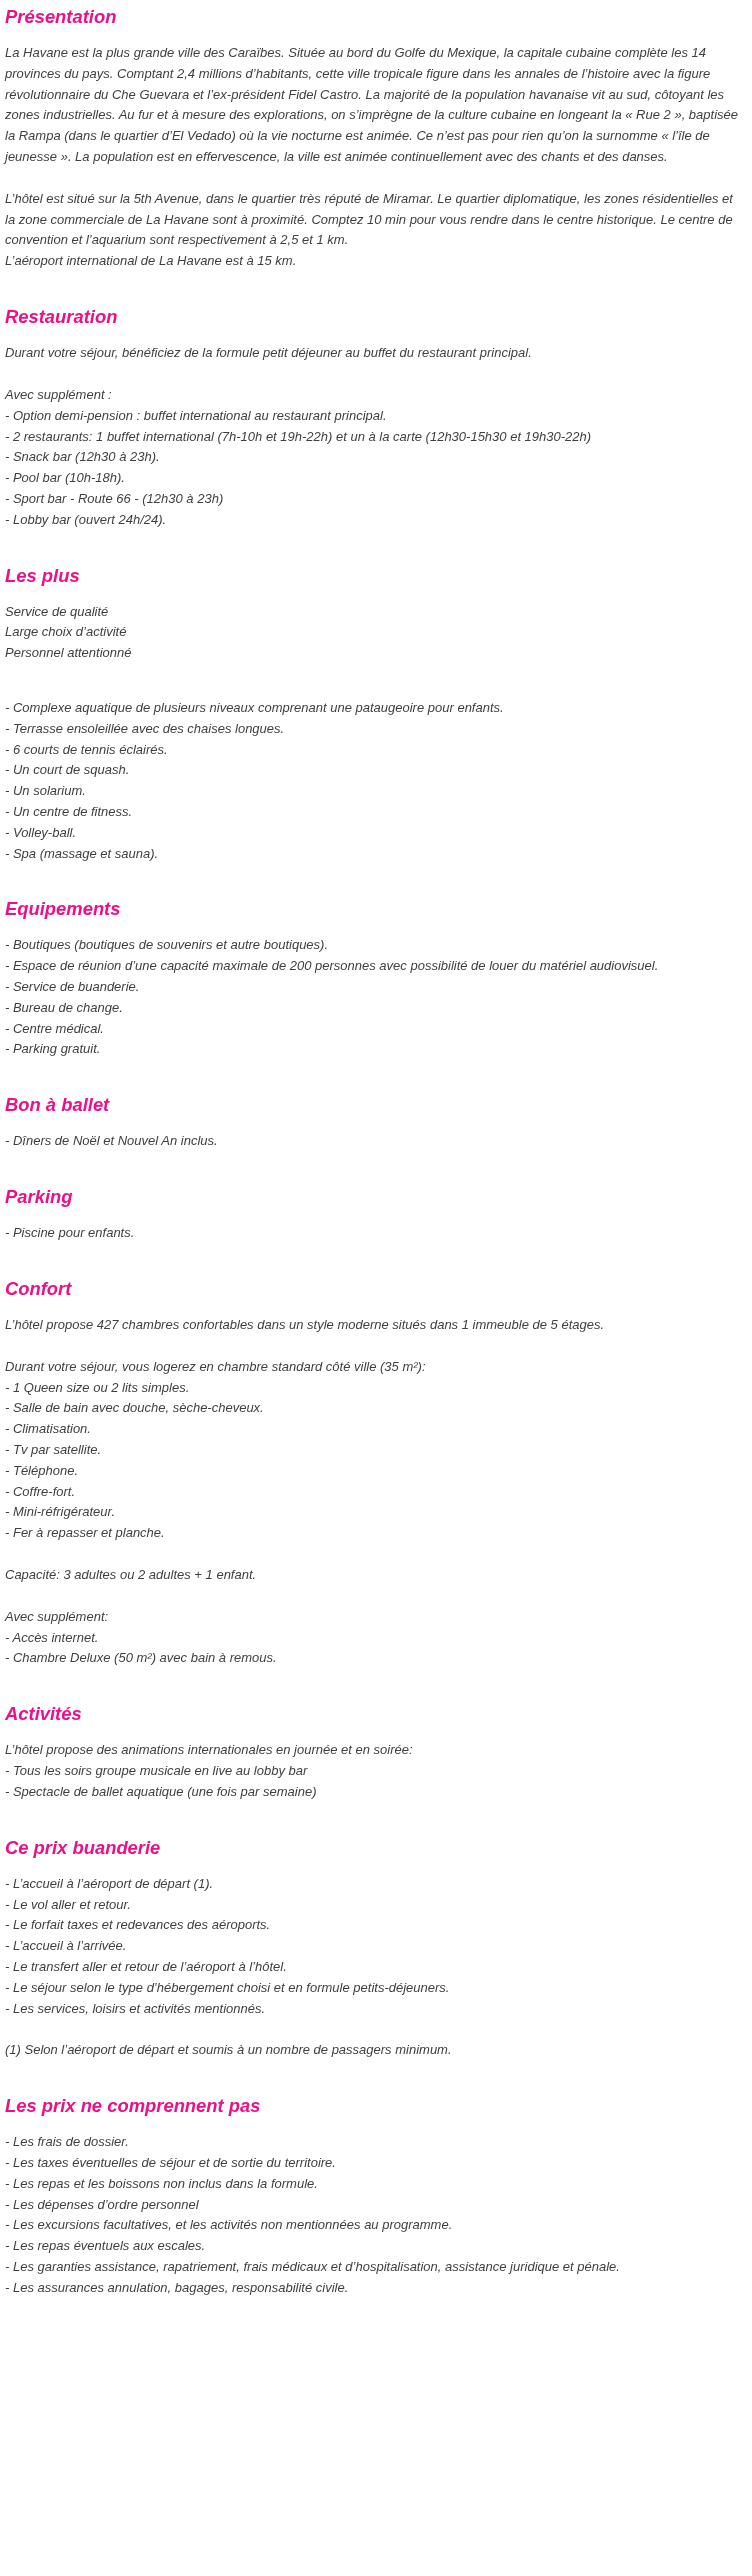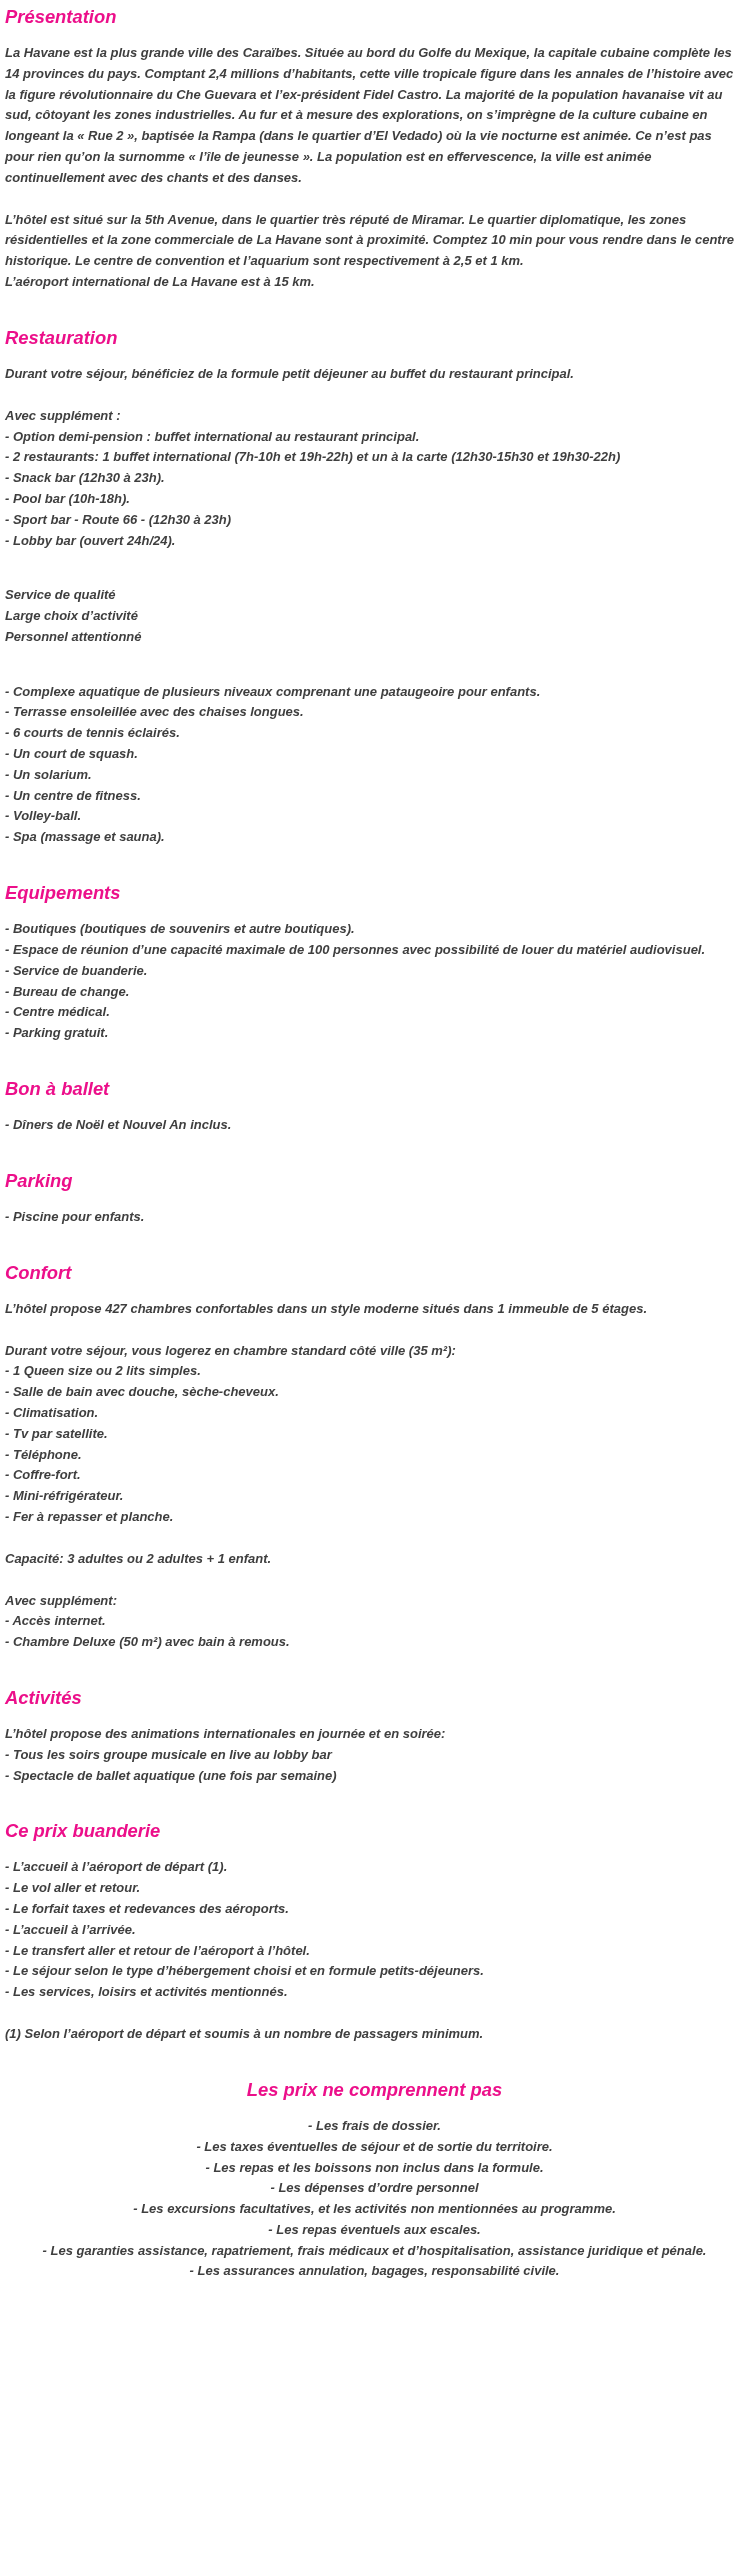--- a/index.html
+++ b/index.html
@@ -17,39 +17,38 @@
   main {
     padding: 6px 8px 28px 5px;
     box-sizing: border-box;
     width: 752px;
   }
   .section {
     margin: 0 0 34px 0;
   }
   .section:last-child {
     margin-bottom: 16px;
-    text-align: center;
   }
   .section-title {
     font-family: "Liberation Sans", "DejaVu Sans", sans-serif;
     font-style: italic;
     font-weight: 700;
     font-size: 18.4px;
     line-height: 1.2;
     color: var(--heading-color, #ec0f8a);
     margin: 0 0 15px 0;
     padding: 0;
   }
   .block {
     font-size: 13px;
     line-height: 1.6;
     margin: 0 0 21px 0;
     padding: 0;
     white-space: pre-line;
-    font-weight: 700;
+    font-weight: 400;
   }
   .section .block:last-child {
     margin-bottom: 0;
   }
 </style>
 </head>
 <body style="background: rgb(255, 255, 255);">
 
 <main id="content">
     <section class="section">
@@ -63,38 +62,39 @@
       <p class="block">Durant votre séjour, bénéficiez de la formule petit déjeuner au buffet du restaurant principal.</p>
       <p class="block">Avec supplément :
 - Option demi-pension : buffet international au restaurant principal.
 - 2 restaurants: 1 buffet international (7h-10h et 19h-22h) et un à la carte (12h30-15h30 et 19h30-22h)
 - Snack bar (12h30 à 23h).
 - Pool bar (10h-18h).
 - Sport bar - Route 66 - (12h30 à 23h)
 - Lobby bar (ouvert 24h/24).</p>
     </section>
     <section class="section">
+      <h2 class="section-title">Les plus</h2>
       <p class="block">Service de qualité
 Large choix d’activité
 Personnel attentionné</p>
     </section>
     <section class="section">
       <p class="block">- Complexe aquatique de plusieurs niveaux comprenant une pataugeoire pour enfants.
 - Terrasse ensoleillée avec des chaises longues.
 - 6 courts de tennis éclairés.
 - Un court de squash.
 - Un solarium.
 - Un centre de fitness.
 - Volley-ball.
 - Spa (massage et sauna).</p>
     </section>
     <section class="section">
       <h2 class="section-title">Equipements</h2>
       <p class="block">- Boutiques (boutiques de souvenirs et autre boutiques).
-- Espace de réunion d’une capacité maximale de 100 personnes avec possibilité de louer du matériel audiovisuel.
+- Espace de réunion d’une capacité maximale de 200 personnes avec possibilité de louer du matériel audiovisuel.
 - Service de buanderie.
 - Bureau de change.
 - Centre médical.
 - Parking gratuit.</p>
     </section>
     <section class="section">
       <h2 class="section-title">Bon à ballet</h2>
       <p class="block">- Dîners de Noël et Nouvel An inclus.</p>
     </section>
     <section class="section">

